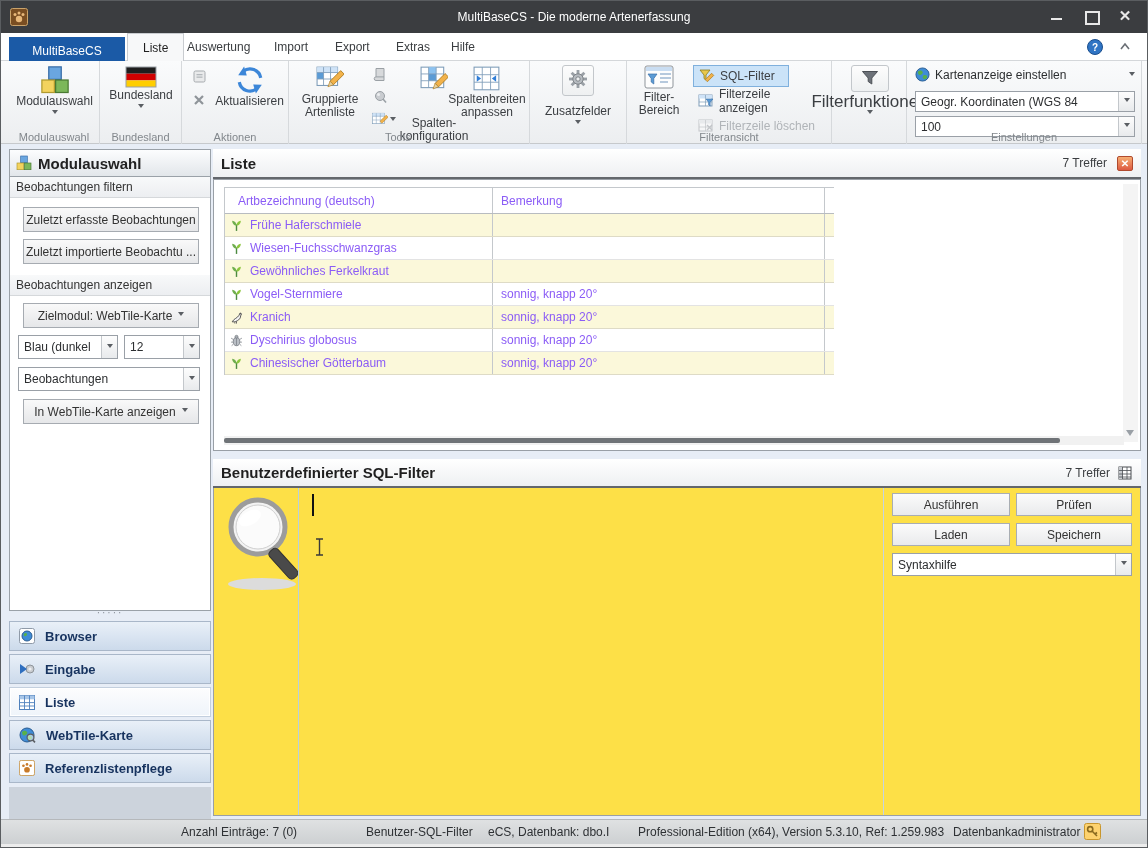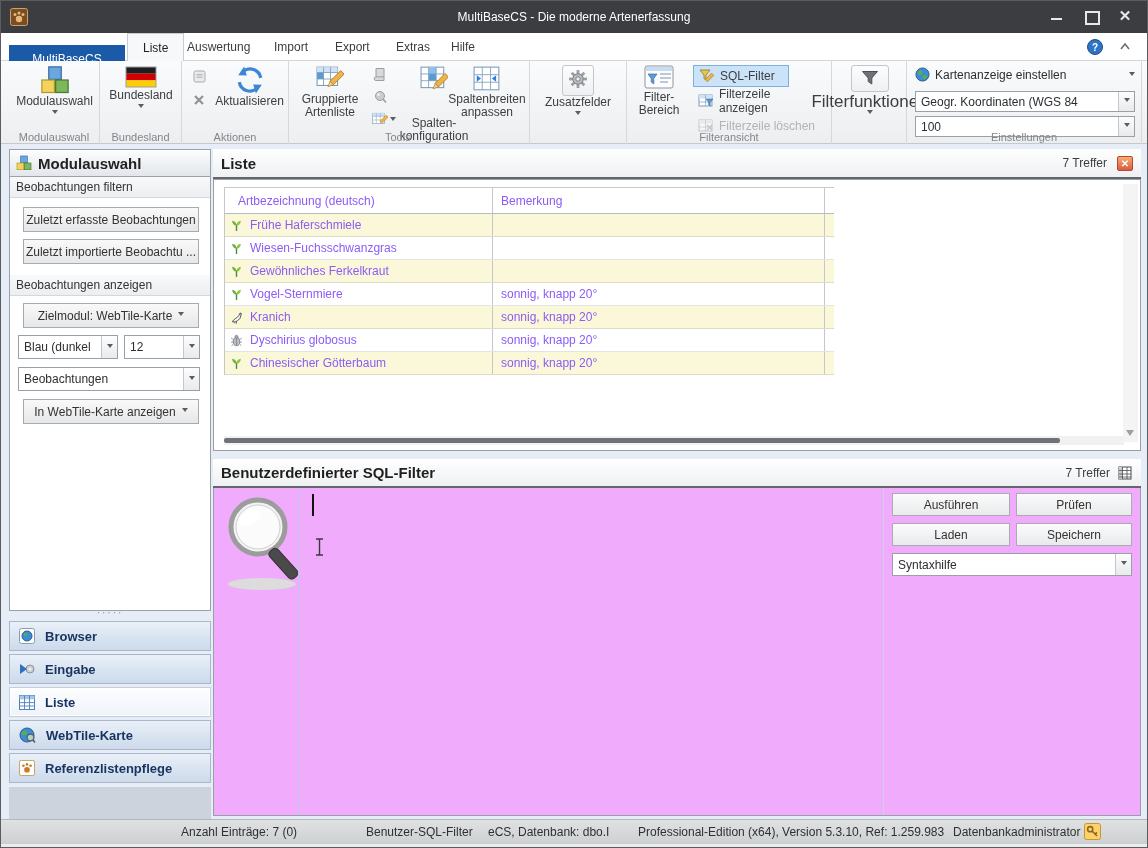--- a/index.html
+++ b/index.html
@@ -12,21 +12,21 @@
   .title-text { position:absolute; width:100%; text-align:center; color:#fff; font-size:12px; }
   .app-icon { position:absolute; left:9px; top:7px; width:18px; height:18px; }
   .winctl { position:absolute; top:8px; display:flex; gap:18px; right:14px; }
   .wc { width:16px; height:14px; position:relative; }
   .wc-min:after { content:""; position:absolute; left:2px; top:9px; width:11px; height:2px; background:#e8e8e8; }
   .wc-rest:after { content:""; position:absolute; left:2px; top:2px; width:11px; height:10px; border:2px solid #e8e8e8; }
   .wc-close { color:#e8e8e8; font-size:15px; font-weight:bold; line-height:14px; text-align:center; }
 
   
   .tabrow { position:absolute; left:0; top:32px; width:100%; height:28px; background:#ffffff; border-bottom:1px solid #d4d7da; }
-  .apptab { position:absolute; left:8px; top:12px; width:116px; height:28px; background:#1b5aa6; color:#fff; font-size:12px; display:flex; align-items:center; justify-content:center;text-decoration:underline; }
+  .apptab { position:absolute; left:8px; top:4px; width:116px; height:28px; background:#1b5aa6; color:#fff; font-size:12px; display:flex; align-items:center; justify-content:center; }
   .tab { position:absolute; top:0; height:28px; padding:0 15px; font-size:12px; color:#3a3d40; display:flex; align-items:center; }
   .tab.active { background:#f7f8f9; border:1px solid #c9ccd0; border-bottom:none; color:#1f1f1f; }
   .help-btn { position:absolute; right:44px; top:38px; width:16px; height:16px; }
   .chev-up { position:absolute; right:16px; top:41px; width:12px; height:9px; }
 
   
   .ribbon { position:absolute; left:0; top:60px; width:100%; height:83px; background:linear-gradient(#fafbfc,#eceef0); border-bottom:1px solid #c6c9cc; }
   .rgroup { position:absolute; top:0; height:83px; border-right:1px solid #d6d9dc; }
   .rlabel { position:absolute; bottom:1px; width:100%; text-align:center; font-size:11px; color:#82878c; }
   .rbtn { position:absolute; display:flex; flex-direction:column; align-items:center; font-size:12px; color:#3b3e42; text-align:center; line-height:13px; }
@@ -65,21 +65,21 @@
   .c2 { width:332px; display:flex; align-items:center; border-right:1px solid #c4c8cc; padding-left:8px; overflow:hidden; }
   .c1 .rowicon { margin:0 7px 0 5px; flex:0 0 auto; }
   .row-y { background:#fbf8da; }
   .row-w { background:#ffffff; border-bottom:1px solid #e3e3e3; }
   .hscroll-track { position:absolute; left:10px; top:256px; width:900px; height:9px; background:#f1f1f1; }
   .hscroll-thumb { position:absolute; left:0; top:2px; width:836px; height:5px; background:#6f7377; border-radius:2px; }
   .vscroll { position:absolute; right:2px; top:4px; width:15px; height:258px; background:#f4f4f4; }
   .vscroll .varr { position:absolute; bottom:2px; left:3px; width:0; height:0; border:4px solid transparent; border-top:6px solid #9aa0a6; }
 
   
-  .sql-body { position:absolute; left:212px; top:487px; width:928px; height:328px; background:#f0abfc; border:1px solid #999fa6; border-top:none; }
+  .sql-body { position:absolute; left:212px; top:487px; width:928px; height:328px; background:#fde047; border:1px solid #999fa6; border-top:none; }
   .sqlbtn { position:absolute; height:23px; background:linear-gradient(#fbfbfb,#e9eaec); border:1px solid #a8adb3; font-size:12px; color:#333; display:flex; align-items:center; justify-content:center; }
   .vline { position:absolute; top:0; bottom:0; width:1px; }
   .caret { position:absolute; left:98px; top:6px; width:2px; height:22px; background:#111; }
 
   
   .statusbar { position:absolute; left:0; top:818px; width:100%; height:25px; background:linear-gradient(#dfe1e2,#cdd0d2); border-top:1px solid #b5b8bb; font-size:12px; color:#2e3134; }
   .statusbar span { position:absolute; top:5px; white-space:nowrap; }
   .bottom-strip { position:absolute; left:0; top:843px; width:100%; height:5px; background:#ececec; }
 </style>
 </head>
@@ -244,21 +244,21 @@
               <g fill="#9aa0a6">
                 <rect x="8.6" y="1" width="2.8" height="18"></rect>
                 <rect x="1" y="8.6" width="18" height="2.8"></rect>
                 <rect x="8.6" y="1" width="2.8" height="18" transform="rotate(45 10 10)"></rect>
                 <rect x="8.6" y="1" width="2.8" height="18" transform="rotate(-45 10 10)"></rect>
               </g>
               <circle cx="10" cy="10" r="5.2" fill="#b7bcc1" stroke="#7d8287"></circle>
               <circle cx="10" cy="10" r="2.2" fill="#eef0f1" stroke="#7d8287"></circle>
             </svg>
         </span>
-        <span style="margin-top:0;">Zusatzfelder</span>
+        <span style="margin-top:9px;">Zusatzfelder</span>
         <span class="arr-dn"></span>
       </div>
     </div>
 
     <div class="rgroup" style="left:626px; width:205px;">
       <div class="rbtn" style="left:4px; top:4px; width:56px;">
         <svg width="30" height="26" viewBox="0 0 30 26">
             <rect x="1" y="1" width="28" height="22" rx="2" fill="#fdfdfd" stroke="#8f959b"></rect>
             <rect x="2" y="2" width="26" height="4" fill="#c9ddf2"></rect>
             <path d="M16 9h11 M16 13h11 M16 17h8" stroke="#9fb8d2" stroke-width="1.4"></path>

